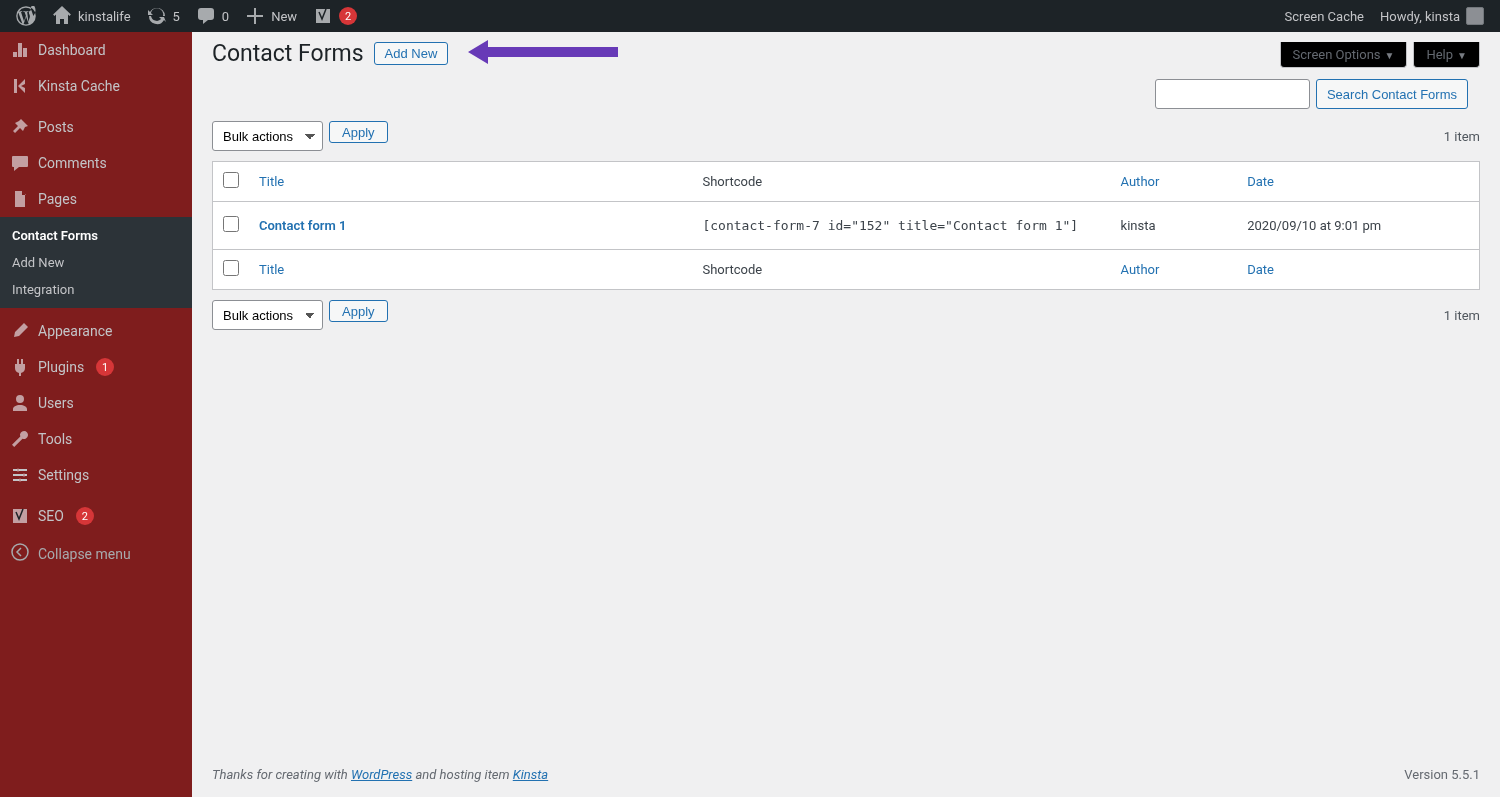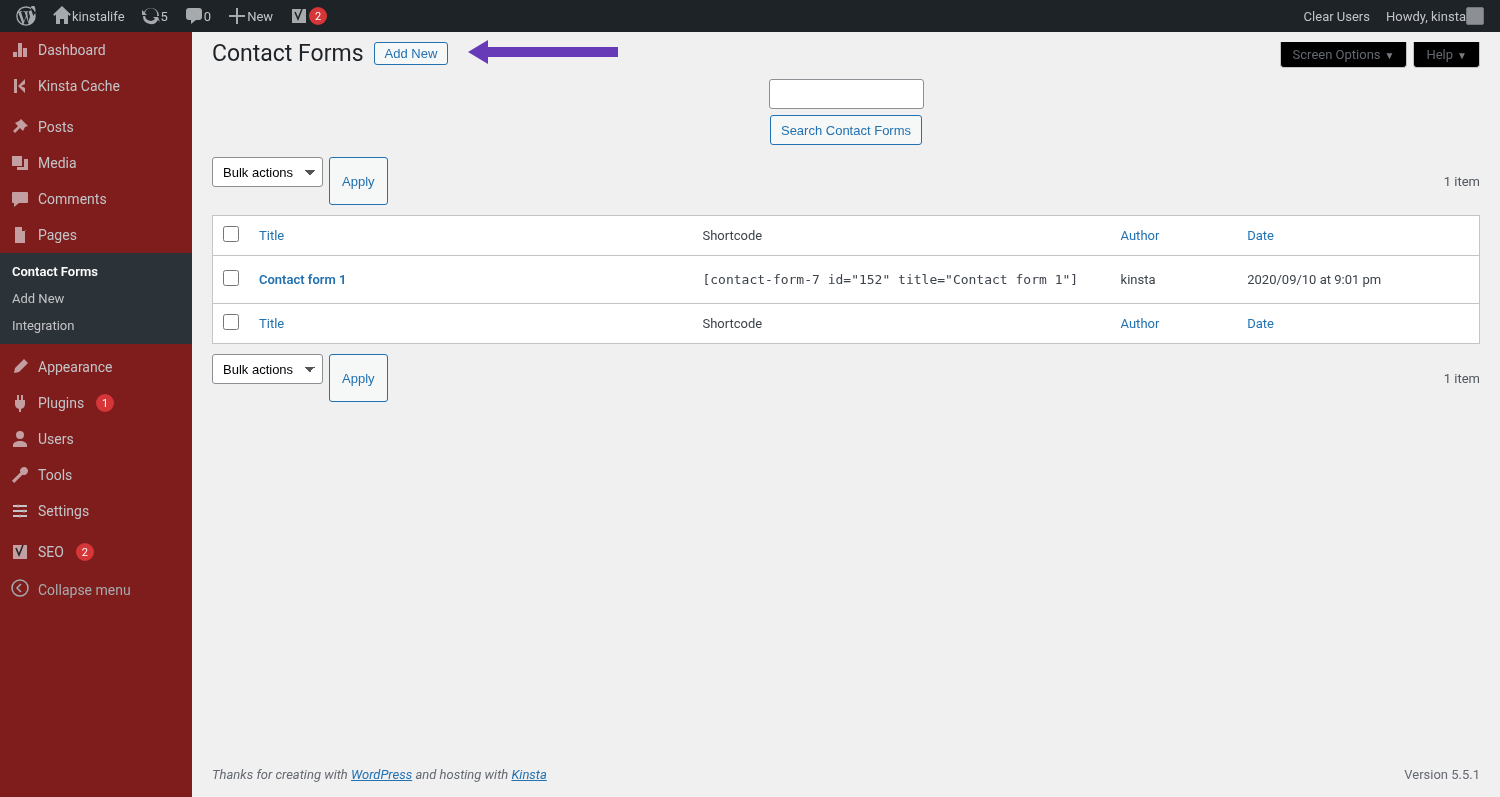--- a/index.html
+++ b/index.html
@@ -1,21 +1,21 @@
 <!DOCTYPE html>
 <html><head>
 <meta charset="utf-8">
 <style>
 * { box-sizing: border-box; margin: 0; padding: 0; }
 body { font-family: -apple-system, BlinkMacSystemFont, "Segoe UI", Roboto, sans-serif; font-size: 13px; color: #3c434a; background: #f0f0f1; }
 a { text-decoration: none; }
 
 
 #toolbar { height: 32px; background: #1d2327; color: #c3c4c7; display: flex; align-items: center; padding: 0 8px; font-size: 13px; }
-#toolbar .t-item { display: inline-flex; align-items: center; padding: 0 8px; height: 32px; cursor: pointer; color: #c3c4c7; }
+#toolbar .t-item { display: inline-flex; align-items: center; gap: 6px; padding: 0 8px; height: 32px; cursor: pointer; color: #c3c4c7; }
 #toolbar .t-right { margin-left: auto; display: flex; align-items: center; }
 #toolbar .badge { background: #d63638; color: #fff; border-radius: 10px; padding: 0 6px; font-size: 11px; min-width: 18px; height: 18px; display: inline-flex; align-items: center; justify-content: center; }
 #toolbar svg { width: 20px; height: 20px; fill: #a7aaad; }
 
 
 #wrap { display: flex; min-height: calc(100vh - 32px); }
 #sidebar { width: 192px; background: #7f1d1d; color: #c3c4c7; display: flex; flex-direction: column; font-size: 14px; }
 #sidebar .menu-item { display: flex; align-items: center; gap: 8px; padding: 8px 10px; cursor: pointer; color: #c3c4c7; position: relative; }
 #sidebar .menu-item.active { background: #2271b1; color: #fff; }
 #sidebar .menu-item.active::after { content: ""; position: absolute; right: -8px; top: 50%; margin-top: -8px; border: 8px solid transparent; border-right-color: #f0f0f1; }
@@ -35,28 +35,28 @@
 .screen-meta .tab { border: 1px solid #c3c4c7; border-top: 0; background: #000000; padding: 5px 12px; font-size: 13px; color: #646970; cursor: pointer; border-radius: 0 0 4px 4px; }
 .screen-meta .tab .arr { font-size: 10px; margin-left: 4px; color: #787c82; }
 
 .heading-row { display: flex; align-items: center; gap: 10px; margin-top: -38px; }
 h1 { font-size: 23px; font-weight: 400; color: #1d2327; }
 .btn-primary-outline { border: 1px solid #2271b1; color: #2271b1; background: #f6f7f7; padding: 3px 10px; font-size: 13px; border-radius: 3px; cursor: pointer; }
 
 .arrow-anno { margin-left: 10px; }
 .arrow-anno svg { fill: #673ab7; }
 
-.search-row { display: flex; justify-content: flex-end; align-items: center; gap: 6px; margin: 12px 12px 8px; flex-direction: column; }
+.search-row { display: flex; justify-content: flex-end; align-items: center; gap: 6px; margin: 12px 12px 8px; }
 .search-row input { border: 1px solid #8c8f94; background: #fff; height: 30px; width: 155px; border-radius: 3px; padding: 0 8px; font-size: 13px; }
 .search-row button { border: 1px solid #2271b1; color: #2271b1; background: #f6f7f7; height: 30px; padding: 0 10px; border-radius: 3px; font-size: 13px; cursor: pointer; }
 
 .tablenav { display: flex; align-items: center; justify-content: space-between; margin: 4px 0; }
 .tablenav .left { display: flex; align-items: flex-start; gap: 6px; }
 .tablenav select { border: 1px solid #8c8f94; background: #fff; height: 30px; padding: 0 28px 0 10px; border-radius: 3px; font-size: 13px; appearance: none; background-image: linear-gradient(45deg, transparent 50%, #555 50%), linear-gradient(135deg, #555 50%, transparent 50%); background-position: right 12px center, right 7px center; background-size: 5px 5px, 5px 5px; background-repeat: no-repeat; }
-.apply-btn { border: 1px solid #2271b1; color: #2271b1; background: #f6f7f7; height: 48px; padding: 0 12px; border-radius: 3px; font-size: 13px; cursor: pointer; }
+.apply-btn { border: 1px solid #2271b1; color: #2271b1; background: #f6f7f7; height: 22px; padding: 0 12px; border-radius: 3px; font-size: 13px; cursor: pointer; }
 .count { color: #50575e; font-size: 13px; }
 
 table.wp-list { width: 100%; border-collapse: collapse; background: #fff; border: 1px solid #c3c4c7; margin: 6px 0; }
 table.wp-list th, table.wp-list td { text-align: left; padding: 10px; border-bottom: 1px solid #c3c4c7; font-size: 13px; vertical-align: middle; }
 table.wp-list th { font-weight: 400; }
 table.wp-list th a { color: #2271b1; }
 table.wp-list th.check, table.wp-list td.check { width: 30px; text-align: center; }
 table.wp-list td.title a { color: #2271b1; font-weight: 600; }
 table.wp-list td.shortcode { font-family: Consolas, Monaco, monospace; color: #3c434a; font-size: 13px; }
 table.wp-list tbody td { padding-top: 14px; padding-bottom: 14px; }
@@ -103,21 +103,21 @@
   </a>
   <a class="t-item">
     <svg viewBox="0 0 20 20">
         <path d="M3 3h14v14H3z" fill="#a7aaad"></path>
         <path d="M6 6l3 7 4-10" stroke="#1d2327" stroke-width="1.5" fill="none"></path>
       </svg>
     <span class="badge">2</span>
   </a>
   <div class="t-right">
     <a class="t-item">
-        <span>Clear Users</span>
+        <span>Screen Cache</span>
       </a>
     <a class="t-item">
       <span>Howdy, kinsta</span>
       <span class="avatar"></span>
     </a>
   </div>
 </div>
 
 <div id="wrap">
 
@@ -139,28 +139,20 @@
       <span>Kinsta Cache</span>
     </div>
     <div class="sep"></div>
     <div class="menu-item">
       <span class="dashicon">
           <svg viewBox="0 0 20 20">
             <path d="M11 2l7 7-3 1-2 4-3-3-5 5-2-2 5-5-3-3 4-2z"></path>
           </svg>
         </span>
       <span>Posts</span>
-    </div>
-    <div class="menu-item">
-      <span class="dashicon">
-          <svg viewBox="0 0 20 20">
-            <path d="M2 3h10v10H2zm3 3a2 2 0 1 1 0 .1zM14 6h4v11H7v-3h7z"></path>
-          </svg>
-        </span>
-      <span>Media</span>
     </div>
     <div class="menu-item">
       <span class="dashicon">
           <svg viewBox="0 0 20 20">
             <path d="M3 3h14a1 1 0 0 1 1 1v9a1 1 0 0 1-1 1h-8l-5 4v-4H3a1 1 0 0 1-1-1V4a1 1 0 0 1 1-1z"></path>
           </svg>
         </span>
       <span>Comments</span>
     </div>
     <div class="menu-item">
@@ -309,18 +301,18 @@
         <select>
           <option>Bulk actions</option>
         </select>
         <button class="apply-btn">Apply</button>
       </div>
       <div class="count">1 item</div>
     </div>
 
     <div id="footer">
       <div>
-        <span>Thanks for creating with </span><a>WordPress</a><span> and hosting with </span><a>Kinsta</a>
+        <span>Thanks for creating with </span><a>WordPress</a><span> and hosting item </span><a>Kinsta</a>
       </div>
       <div class="ver">Version 5.5.1</div>
     </div>
   </div>
 </div>
 
 </body></html>

